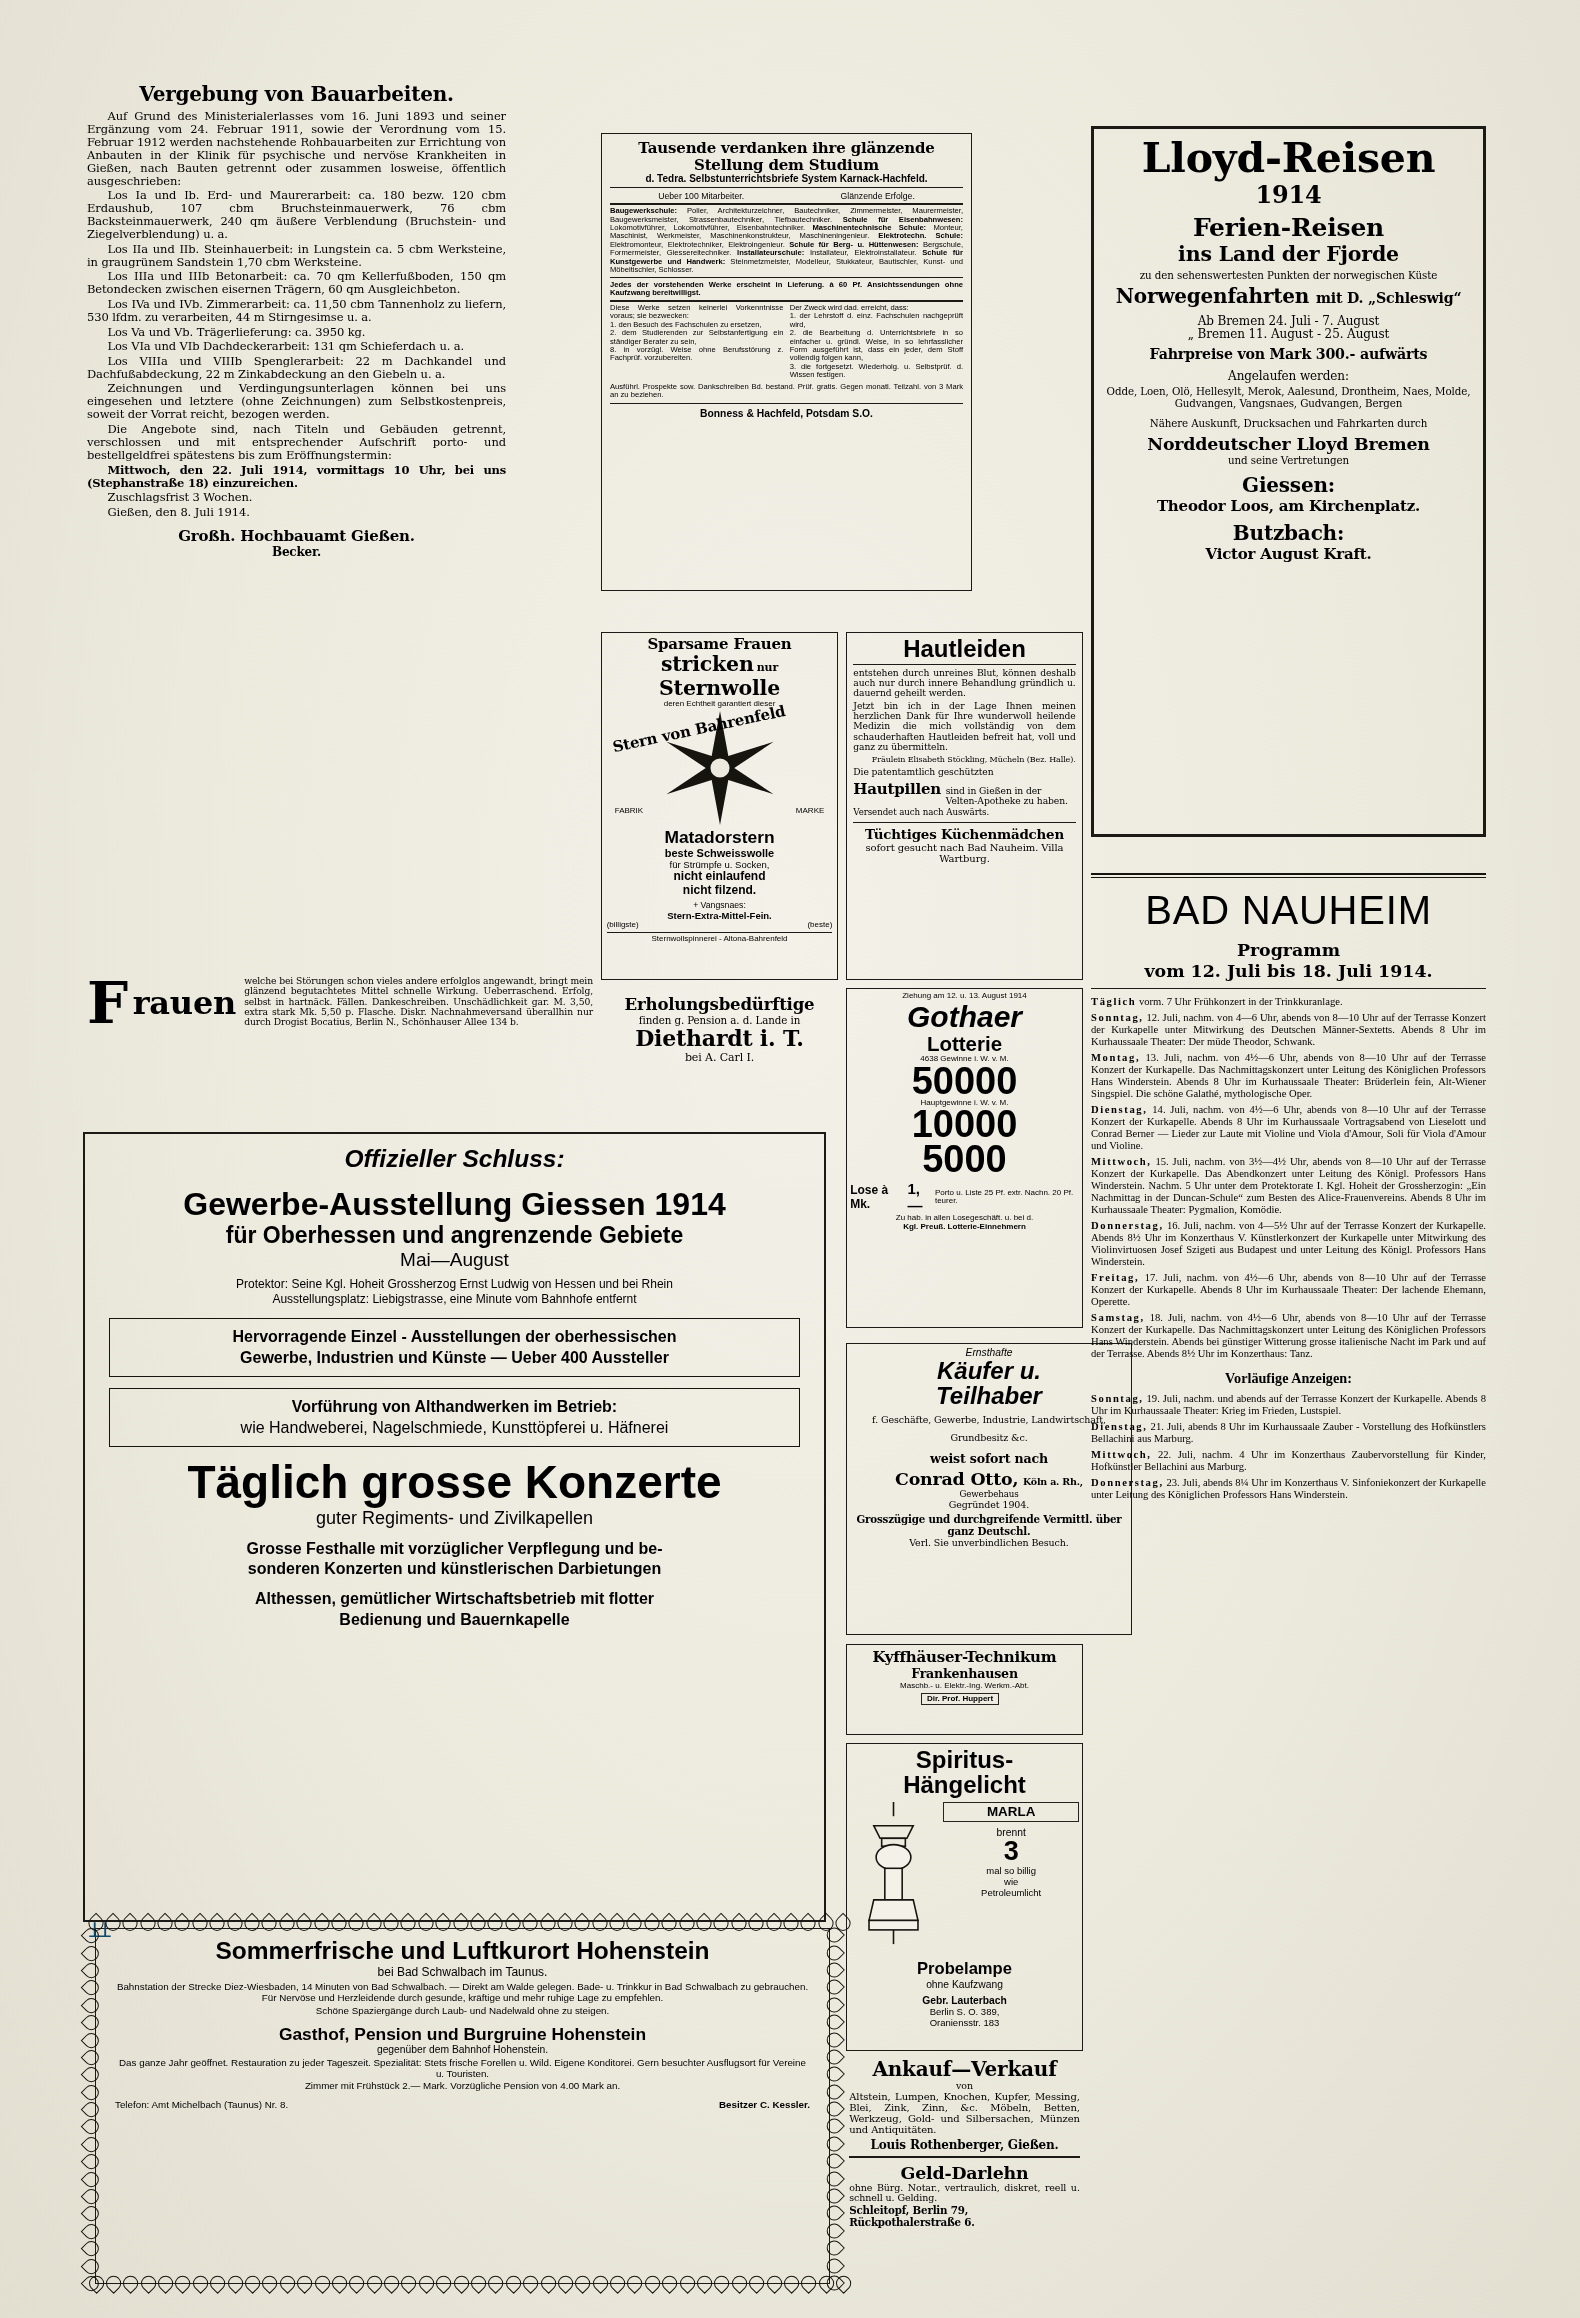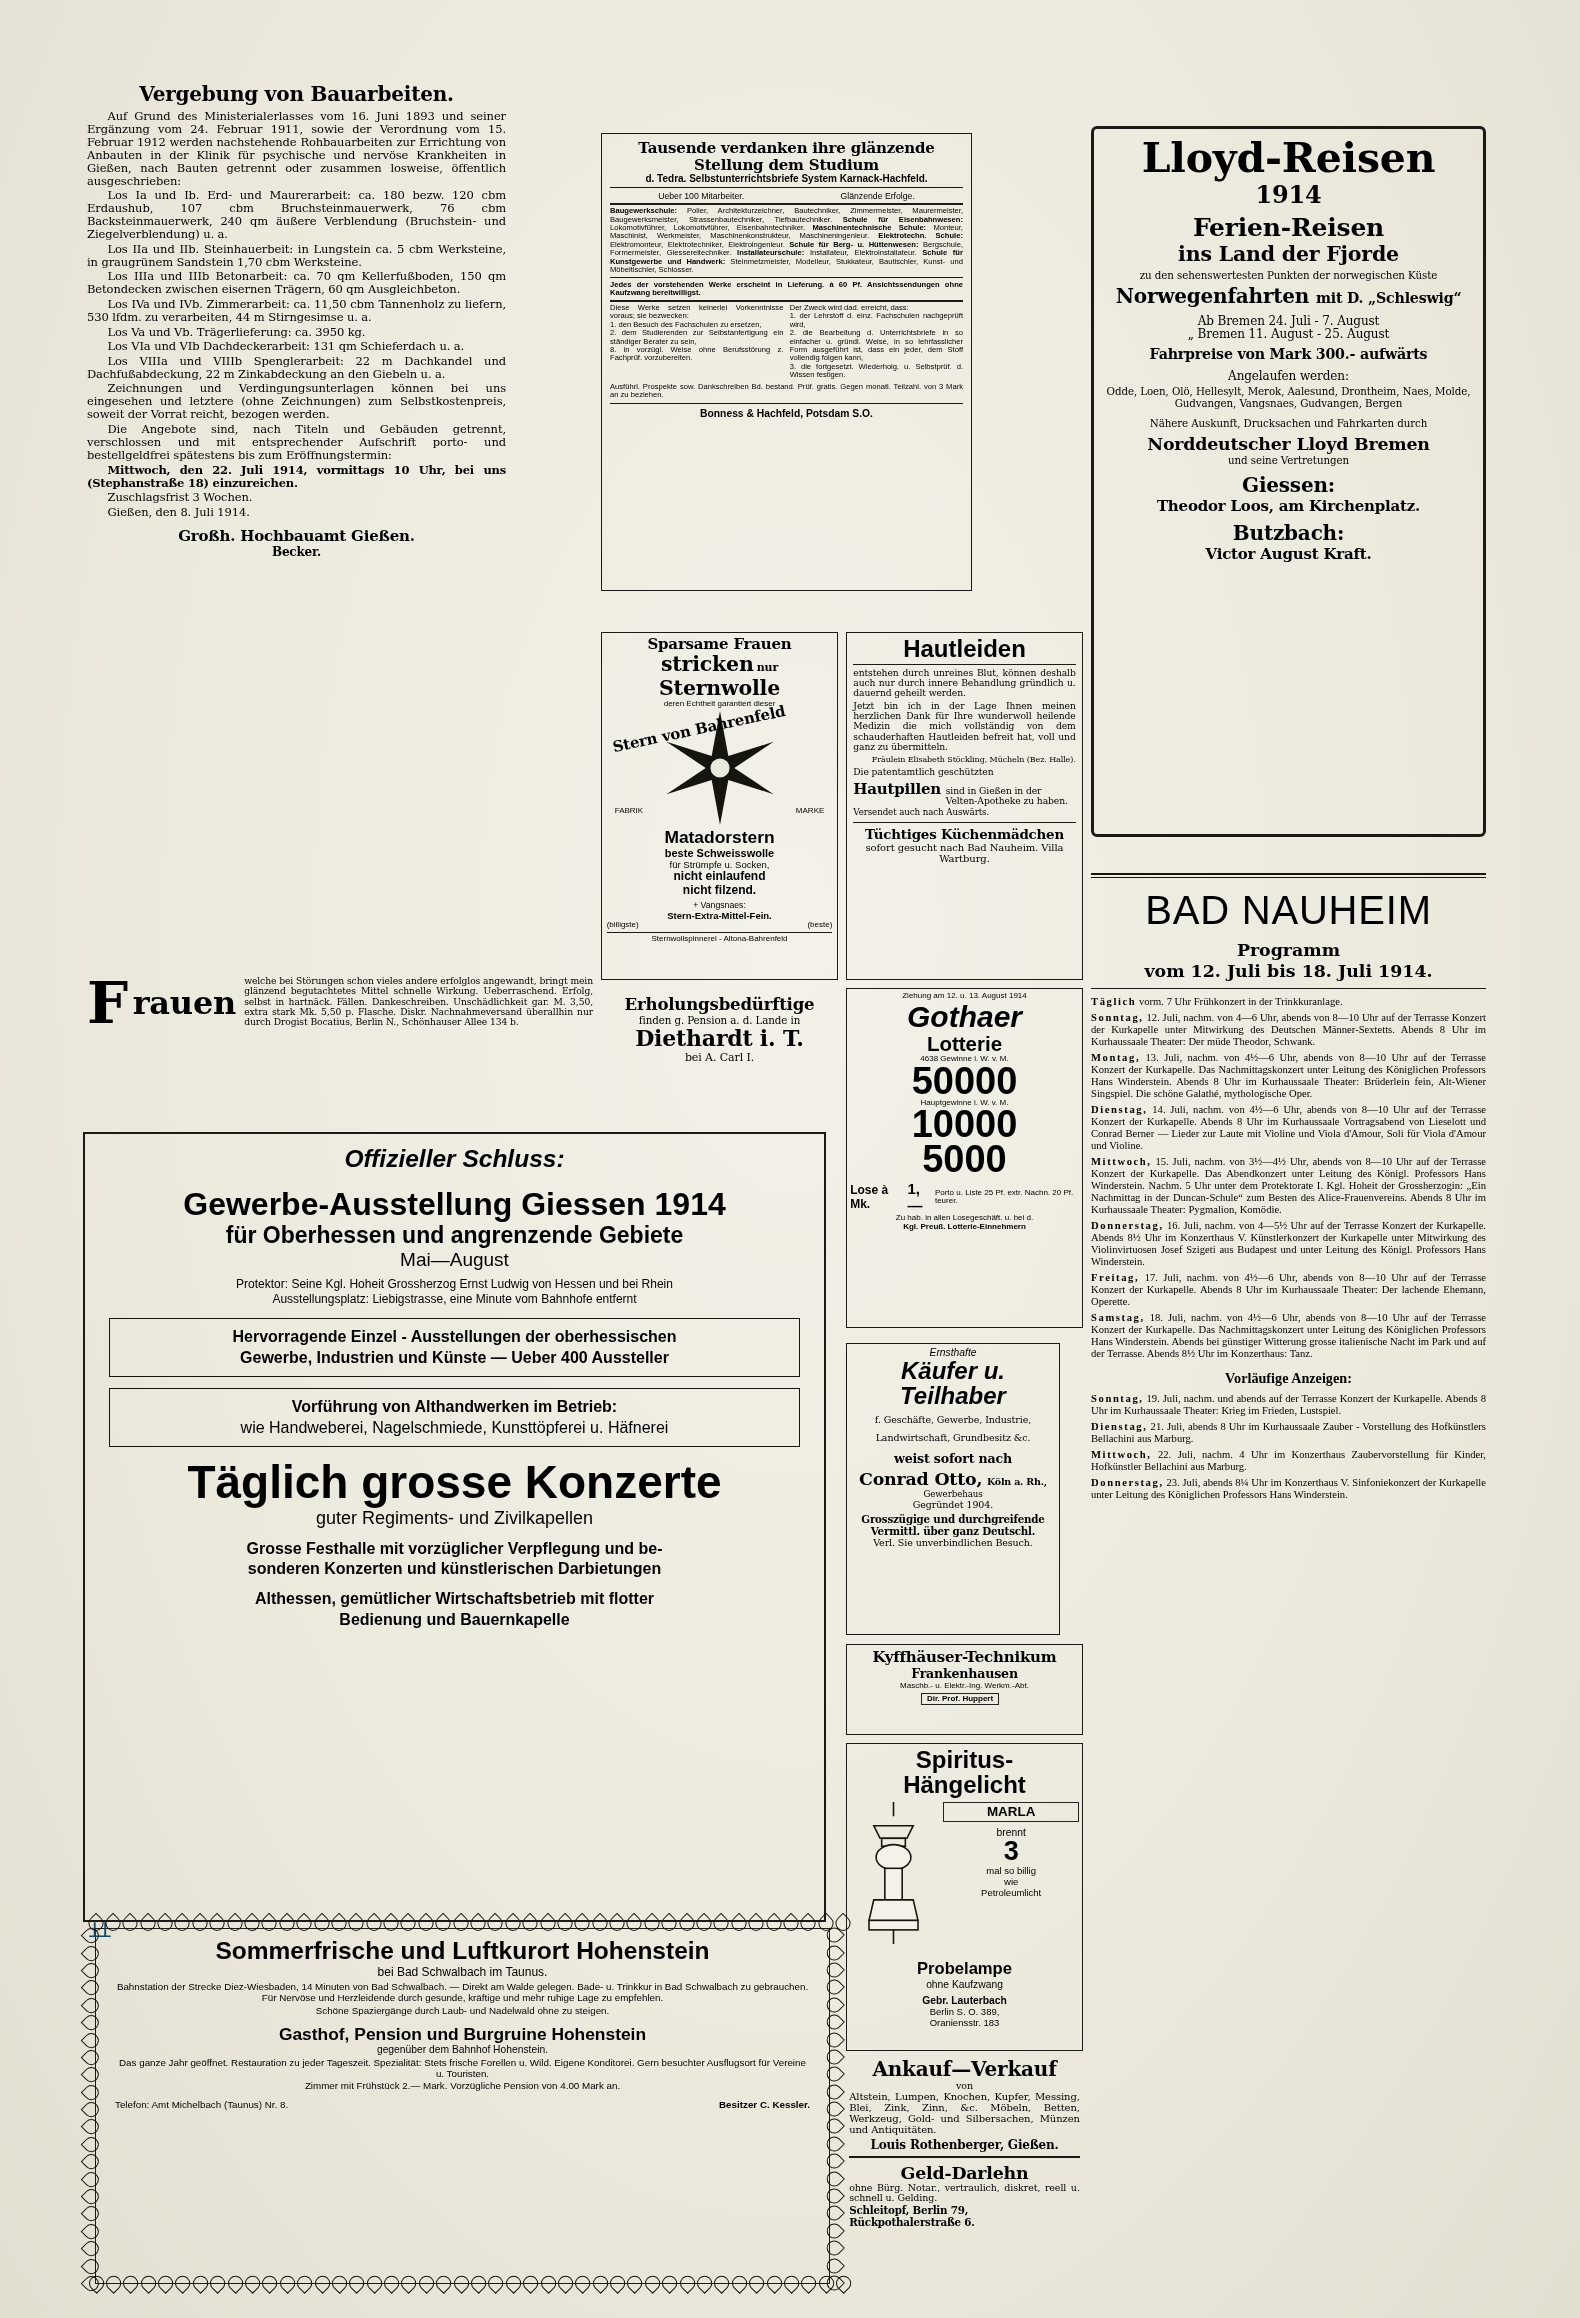--- a/index.html
+++ b/index.html
@@ -36,21 +36,21 @@
   
   #ad-bonness{left:601px;top:133px;width:371px;height:458px;padding:6.3px 8px;}
   #ad-bonness .t1{font-size:15px;line-height:16.6px;text-align:center;font-weight:bold;}
   #ad-bonness .t2{font-size:10px;text-align:center;font-weight:bold;}
   #ad-bonness .t3{font-size:8.7px;text-align:center;}
   #ad-bonness .body{font-size:7.6px;line-height:8.4px;text-align:justify;}
   .two{display:flex;gap:6.3px;}
   .two>div{flex:1;}
 
   
-  #ad-lloyd{left:1091px;top:126px;width:395px;height:711px;padding:8px;border-radius:6px;}
+  #ad-lloyd{left:1091px;top:126px;width:395px;height:711px;padding:8px;}
   #ad-lloyd .title{font-size:41px;line-height:43px;text-align:center;}
   #ad-lloyd .yr{font-size:24px;text-align:center;}
   #ad-lloyd .sub{font-size:25px;line-height:28.4px;text-align:center;}
   #ad-lloyd .sub2{font-size:20.5px;line-height:24px;text-align:center;}
   #ad-lloyd .ln{font-size:10.3px;line-height:12px;text-align:center;}
   #ad-lloyd .ln2{font-size:12px;line-height:13.4px;text-align:center;}
   #ad-lloyd .big{font-size:17.4px;line-height:20.5px;text-align:center;}
 
   
   #ad-stern{left:601px;top:632px;width:237px;height:348px;padding:3.2px 4.7px;}
@@ -82,21 +82,21 @@
   #ad-gewerbe .h2{font-size:23px;line-height:27px;text-align:center;font-weight:bold;}
   #ad-gewerbe .h3{font-size:19px;line-height:22px;text-align:center;}
   #ad-gewerbe .p{font-size:12px;line-height:15px;text-align:center;}
   #ad-gewerbe .inbox{border:1.6px solid #15140f;padding:8px 9.5px;margin:11px 8px;}
   #ad-gewerbe .inbox .l{font-size:16px;line-height:20.5px;text-align:center;font-weight:bold;}
   #ad-gewerbe .konz{font-size:46px;line-height:49px;text-align:center;font-weight:bold;}
   #ad-gewerbe .konz2{font-size:18px;line-height:22px;text-align:center;}
   #ad-gewerbe .konz3{font-size:16px;line-height:20.5px;text-align:center;font-weight:bold;}
 
   
-  #ad-kaufer{left:846px;top:1343px;width:214px;height:292px;padding:3.2px;}
+  #ad-kaufer{left:846px;top:1343px;width:286px;height:292px;padding:3.2px;}
   #ad-kaufer .h{font-size:24px;line-height:25px;text-align:center;font-weight:bold;font-style:italic;}
 
   
   #ad-kyff{left:846px;top:1644px;width:237px;height:91px;padding:3.2px;}
 
   
   #ad-spiritus{left:846px;top:1743px;width:237px;height:308px;padding:3.2px;}
   #ad-spiritus .h{font-size:24px;line-height:25px;text-align:center;font-weight:bold;}
 
   

